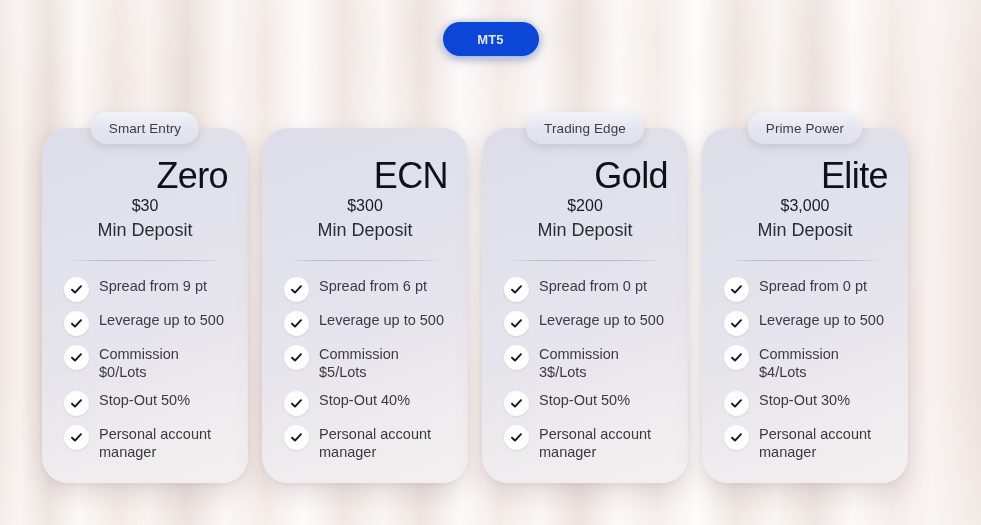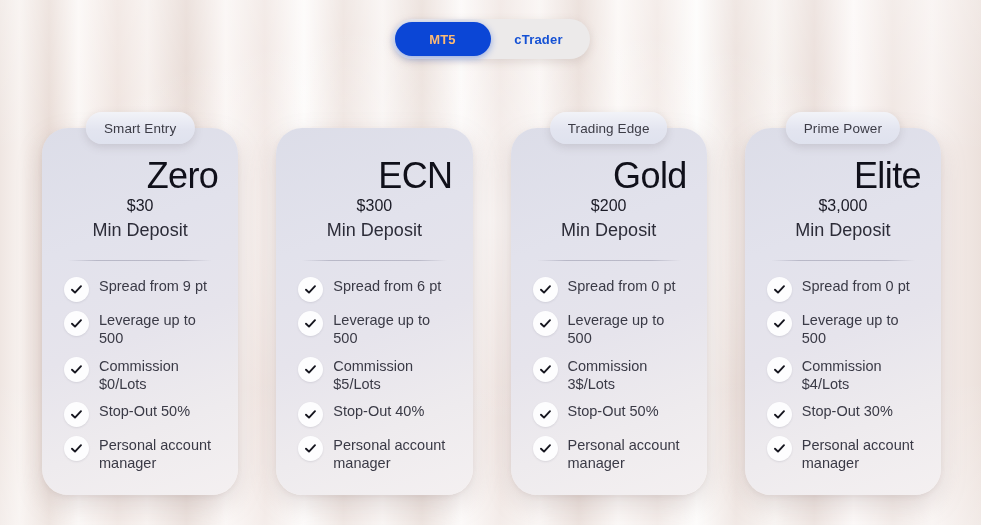--- a/index.html
+++ b/index.html
@@ -94,32 +94,32 @@
     cursor: pointer;
     background: transparent;
     color: #1551d4;
     display: flex;
     align-items: center;
     justify-content: center;
     padding: 0 18px;
   }
   .toggle-opt.active {
     background: #0b46d6;
-    color: #fdba74;
+    color: #e5e5e5;
     box-shadow: 0 2px 7px rgba(11,70,214,0.40);
   }
 
   
   .cards {
     position: absolute;
     top: 128px;
     left: 42px;
     width: 899px;
     display: flex;
-    gap: 38px;
+    gap: 14px;
   }
 
   .card {
     position: relative;
     width: 206px;
     min-height: 342px;
     border-radius: 26px;
     padding: 30px 20px 22px 20px;
     background: linear-gradient(160deg, #dcdde8 0%, #e2e2ec 30%, #e6e4ec 55%, #eeebee 78%, #f4f0f1 100%);
     box-shadow: 0 10px 26px rgba(140,120,118,0.22), 0 2px 5px rgba(140,120,118,0.10);
@@ -201,21 +201,20 @@
 </head>
 <body>
 
 <div class="bg"></div>
 <div class="bg-soft"></div>
 
 <div class="page">
 
   <div class="toggle-wrap">
     <button class="toggle-opt active">MT5</button>
-    <button class="toggle-opt">cTrader</button>
   </div>
 
   <div class="cards">
 
     <div class="card">
       <div class="badge">Smart Entry</div>
       <div class="card-title">Zero</div>
       <div class="card-price">$30</div>
       <div class="card-sub">Min Deposit</div>
       <div class="divider"></div>

